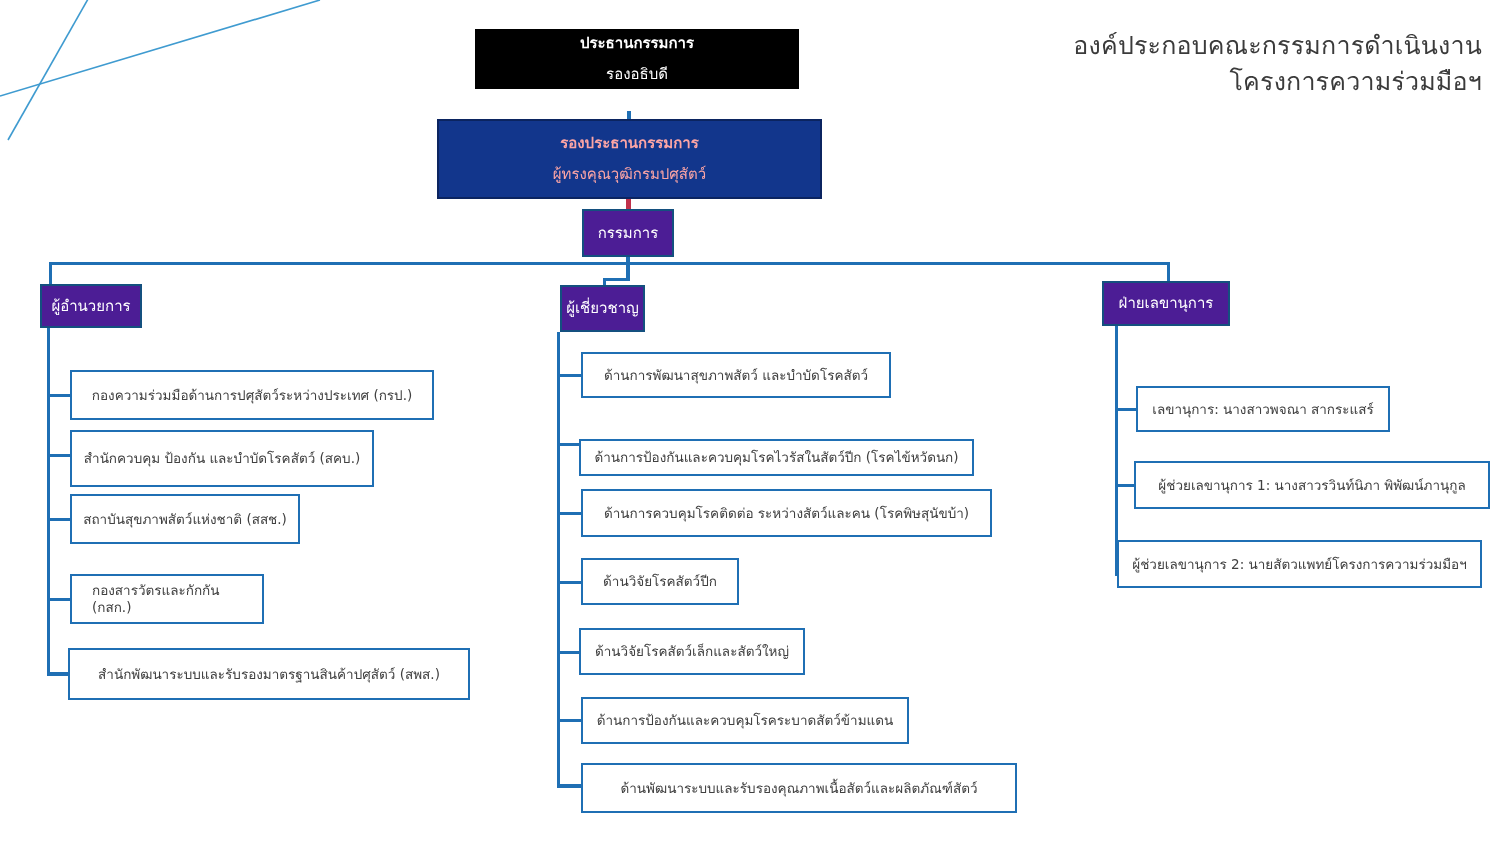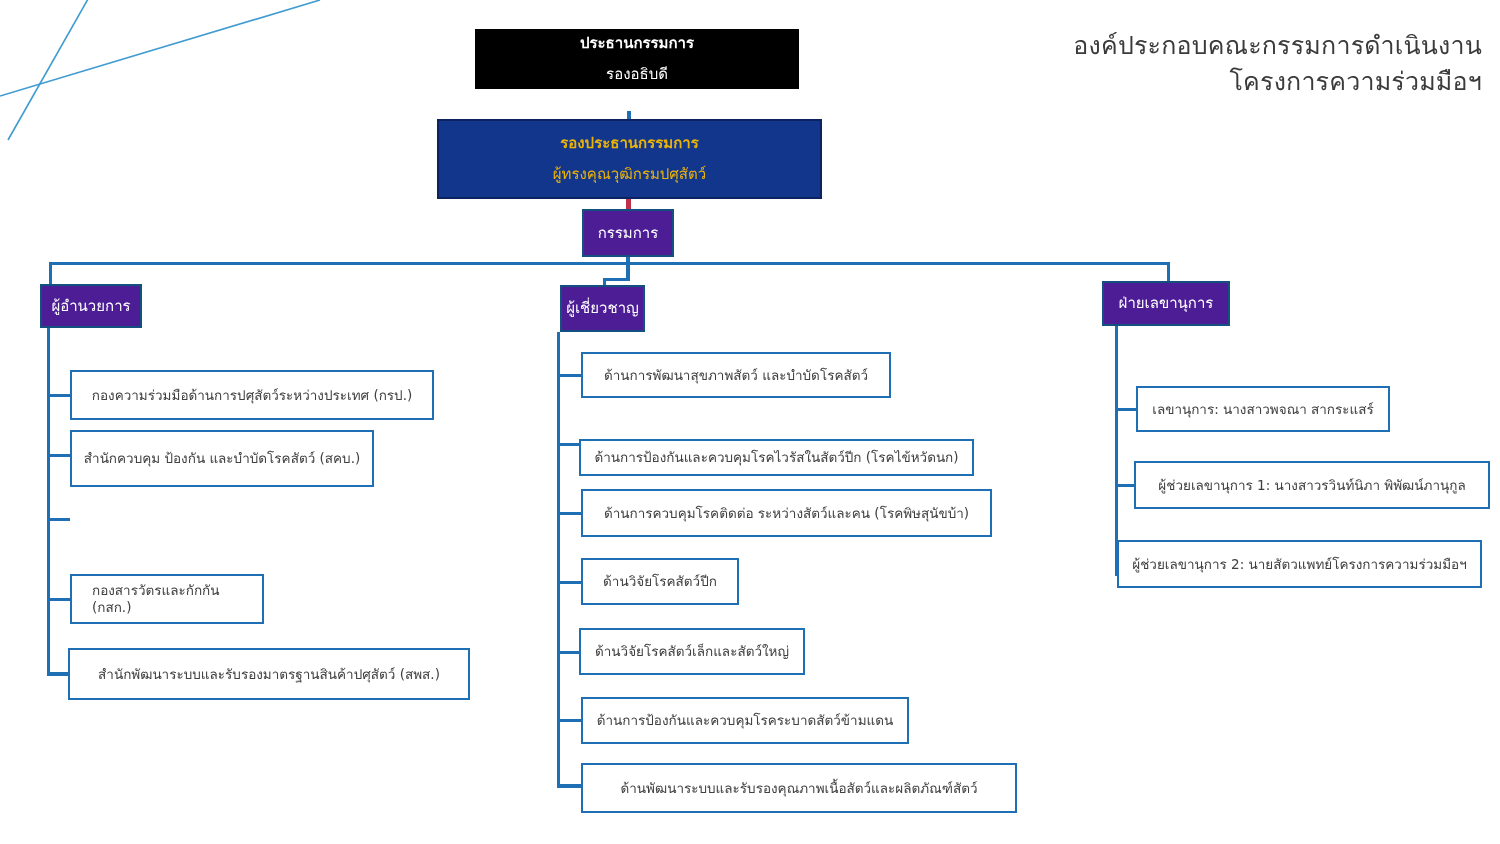--- a/index.html
+++ b/index.html
@@ -48,21 +48,21 @@
     justify-content: center;
   }
 
   .node.black {
     background: #000000;
     color: #ffffff;
     border: 1px solid #000000;
   }
   .node.navy {
     background: #12368C;
-    color: #eab308;
+    color: #fca5a5;
     border: 2px solid #0b2460;
   }
   .node.blue {
     background: #4c1d95;
     color: #ffffff;
     border: 2px solid #14507f;
   }
   .node.white {
     background: #ffffff;
     color: #404040;
@@ -153,20 +153,23 @@
   <div class="conn" style="left:47px; top:394px; width:23px; height:3px;"></div>
   <div class="conn" style="left:47px; top:454px; width:23px; height:3px;"></div>
   <div class="conn" style="left:47px; top:518px; width:23px; height:3px;"></div>
   <div class="conn" style="left:47px; top:598px; width:23px; height:3px;"></div>
 
   <div class="node white" style="left:70px; top:370px; width:364px; height:50px;">
     <div class="l1">กองความร่วมมือด้านการปศุสัตว์ระหว่างประเทศ (กรป.)</div>
   </div>
   <div class="node white" style="left:70px; top:430px; width:304px; height:57px;">
     <div class="l1">สำนักควบคุม ป้องกัน และบำบัดโรคสัตว์ (สคบ.)</div>
+  </div>
+  <div class="node white" style="left:70px; top:494px; width:230px; height:50px;">
+    <div class="l1">สถาบันสุขภาพสัตว์แห่งชาติ (สสช.)</div>
   </div>
   <div class="node white" style="left:70px; top:574px; width:194px; height:50px;padding-left:20px;">
     <div class="l1">กองสารวัตรและกักกัน (กสก.)</div>
   </div>
   <div class="node white" style="left:68px; top:648px; width:402px; height:52px;">
     <div class="l1">สำนักพัฒนาระบบและรับรองมาตรฐานสินค้าปศุสัตว์ (สพส.)</div>
   </div>
 
   <div class="conn" style="left:557px; top:332px; width:3px; height:456px;"></div>
   <div class="conn" style="left:557px; top:784px; width:24px; height:4px;"></div>

